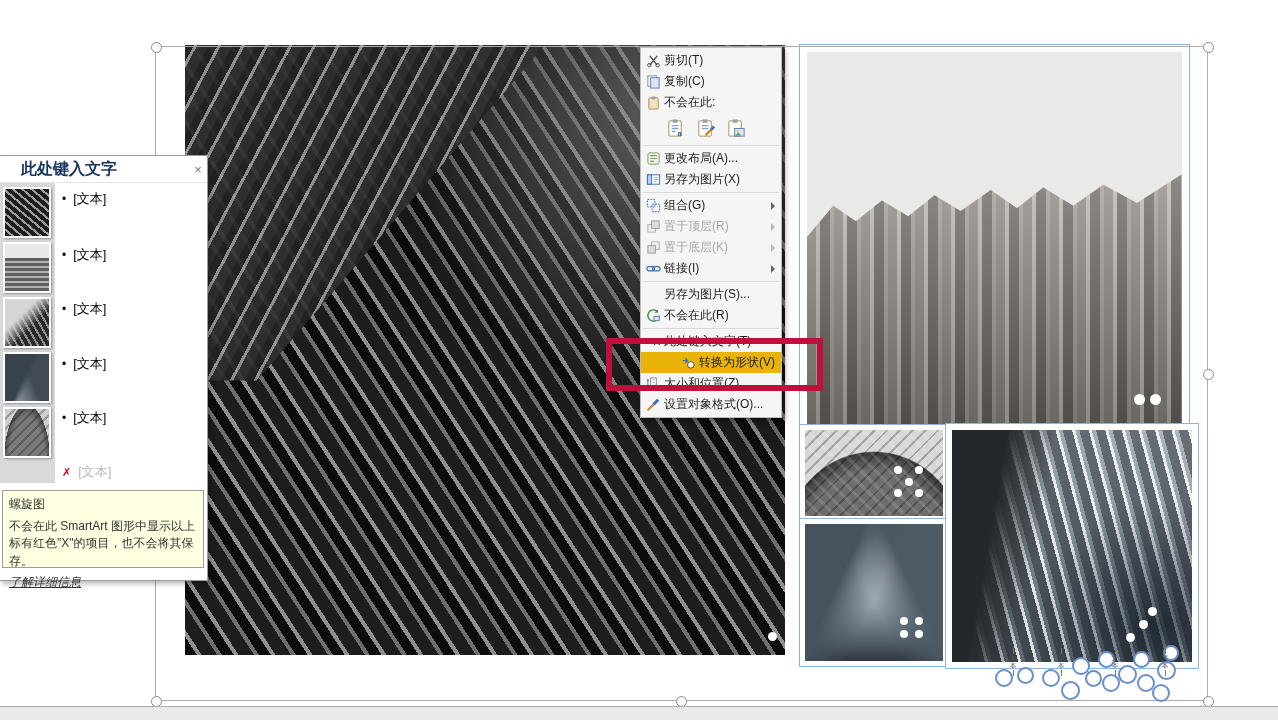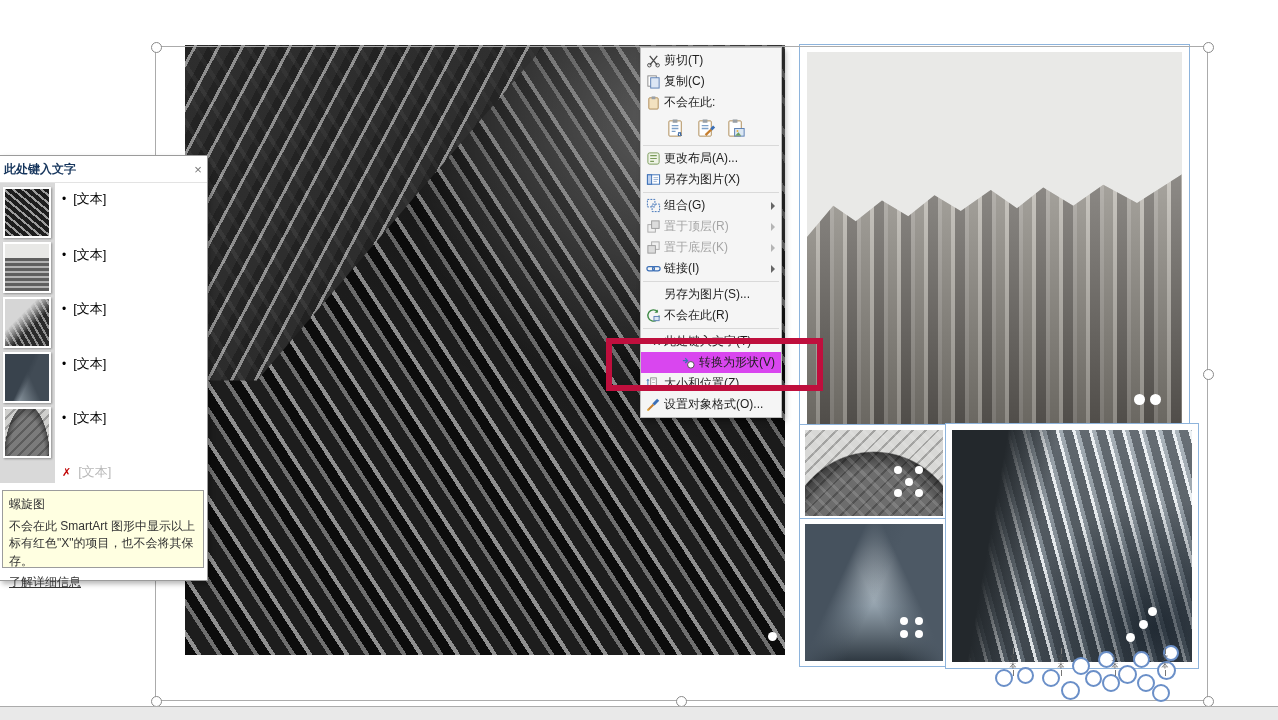--- a/index.html
+++ b/index.html
@@ -67,34 +67,34 @@
   
   #ctx{position:absolute;left:640px;top:47px;width:140px;background:#f5f5f5;
     border:1px solid #bdbdbd;box-shadow:3px 3px 6px rgba(0,0,0,.35);padding:2px 0;z-index:50;}
   .mi{display:flex;align-items:center;height:21px;padding:0 4px 0 5px;font-size:12px;color:#1e1e1e;}
   .mi .ic{width:18px;height:16px;flex:0 0 18px;display:flex;align-items:center;}
   .mi .lbl{flex:1;white-space:nowrap;}
   .mi .arr{width:0;height:0;border-left:4px solid #666;border-top:4px solid transparent;
            border-bottom:4px solid transparent;margin-right:2px;}
   .mi.dis{color:#a6a6a6;}
   .mi.dis .arr{border-left-color:#b5b5b5;}
-  .mi.hot{background:#d946ef;padding-left:40px;}
+  .mi.hot{background:#eab308;padding-left:40px;}
   .sep{height:1px;background:#d9d9d9;margin:2px 2px;}
   .paste-row{display:flex;gap:6px;height:30px;align-items:center;padding-left:23px;}
   .pbtn{width:24px;height:24px;display:flex;align-items:center;justify-content:center;}
 
   
   #red-box{position:absolute;left:606px;top:338px;width:205px;height:41px;
     border:6px solid #bf0f3d;z-index:60;background:transparent;}
 
   
   #text-pane{position:absolute;left:0px;top:155px;width:207px;height:424px;background:#fff;
     border:1px solid #9b9b9b;border-left:none;box-shadow:2px 3px 5px rgba(0,0,0,.28);z-index:30;}
   #tp-header{height:26px;display:flex;align-items:center;border-bottom:1px solid #e3e3e3;}
-  #tp-title{font-size:12px;font-weight:bold;color:#17365d;padding-left:4px;flex:1;}
+  #tp-title{font-size:16px;font-weight:bold;color:#17365d;padding-left:21px;flex:1;}
   #tp-close{width:18px;text-align:center;color:#777;font-size:13px;cursor:default;}
   #thumb-strip{position:absolute;left:0;top:27px;width:55px;height:300px;background:#d9d9d9;}
   .thumb{position:absolute;left:3px;width:44px;height:47px;background:#888;border:2px solid #fff;
     box-shadow:1px 1px 2px rgba(0,0,0,.35);}
   .th1{background:repeating-linear-gradient(40deg,#1d1d1d 0 4px,#9d9d9d 4px 6px);}
   .th2{background:linear-gradient(180deg,#e8e8e6 0 30%,rgba(0,0,0,0) 30%),
        repeating-linear-gradient(0deg,#5f5f5f 0 3px,#b3b3b3 3px 5px);}
   .th3{background:linear-gradient(135deg,#d6d6d6 0 35%,rgba(0,0,0,0) 60%),
        repeating-linear-gradient(60deg,#2a2a2a 0 4px,#8f8f8f 4px 6px);}
   .th4{background:linear-gradient(115deg,#39434d 0 45%,rgba(0,0,0,0) 55%),
@@ -102,21 +102,21 @@
   .th5{background:repeating-linear-gradient(-45deg,rgba(0,0,0,.25) 0 2px,rgba(0,0,0,0) 2px 7px),
        radial-gradient(ellipse at 50% 120%,#7b7b7b 0 60%,#4a4a4a 75%,#cfcfcd 76%);}
   .tp-item{position:absolute;left:62px;font-size:13px;color:#000;display:flex;align-items:center;gap:7px;}
   .tp-item .b{font-size:12px;}
   .tp-item.gone{color:#b9b9b9;}
   .tp-item.gone .b{color:#c00000;font-size:11px;font-weight:bold;}
   #tp-warn{position:absolute;left:2px;right:3px;top:334px;height:78px;background:#ffffe1;
     border:1px solid #9c9c9c;padding:5px 6px;box-sizing:border-box;}
   #tp-warn .wt{font-size:12px;color:#333;margin-bottom:5px;}
   #tp-warn .wb{font-size:12px;color:#333;line-height:1.45;}
-  #tp-warn .wl{font-size:12px;color:#333;text-decoration:underline;margin-top:4px;display:inline-block;cursor:pointer;}
+  #tp-warn .wl{font-size:12px;color:#333;text-decoration:underline;margin-top:4px;display:inline-block;cursor:pointer;font-style:italic;}
 
   
   #deskedge{position:absolute;left:0;bottom:0;width:1278px;height:13px;background:#e9e9e9;
     border-top:1px solid #ababab;z-index:8;}
 </style>
 </head>
 <body>
 
 <div id="stage">
 

